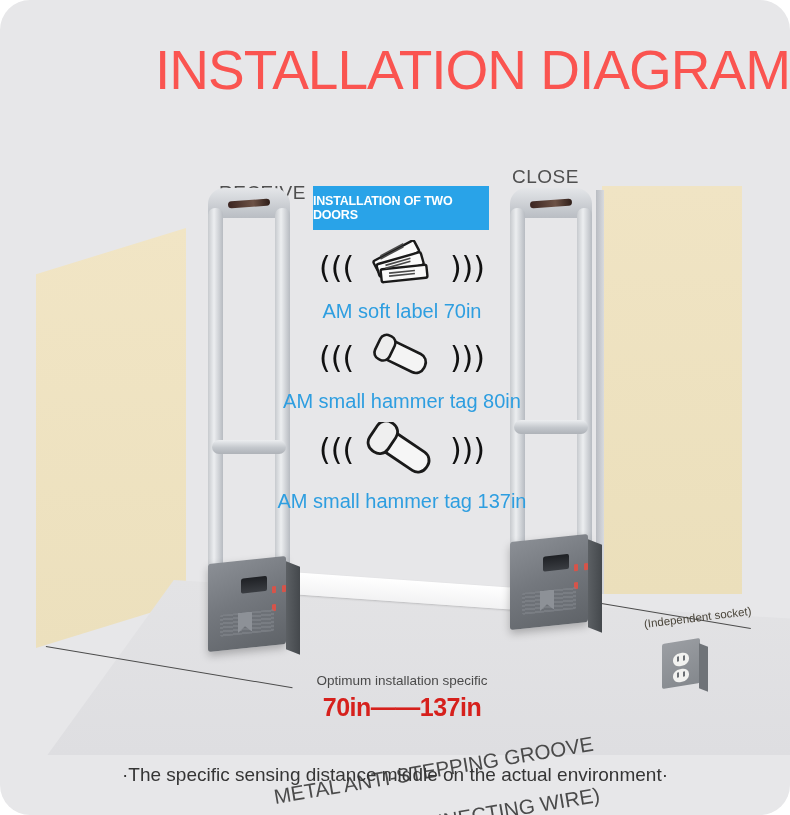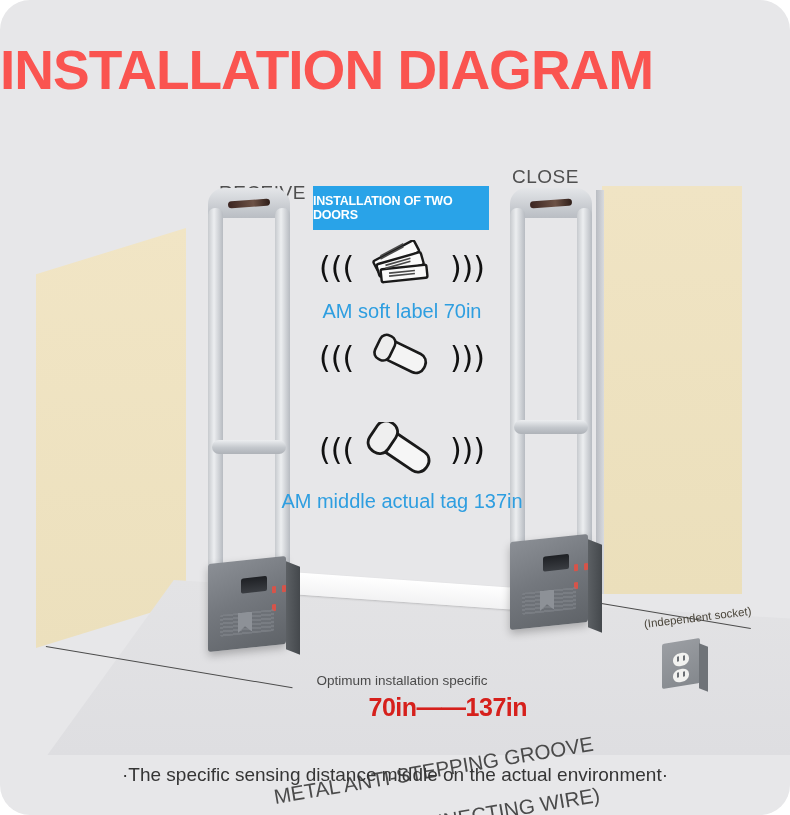--- a/index.html
+++ b/index.html
@@ -3,22 +3,22 @@
 <meta charset="utf-8">
 <style>
   html,body{margin:0;padding:0;background:#ffffff;}
   body{width:790px;height:815px;overflow:hidden;
        font-family:"Liberation Sans", sans-serif;}
 
   #card{position:absolute;left:0;top:0;width:790px;height:815px;
         background:#e7e7e9;border-radius:30px;overflow:hidden;}
 
   
-  #title{position:absolute;left:0;top:38px;width:790px;text-align:left;
-         font-size:55px;font-weight:bold;letter-spacing:-1px;
+  #title{position:absolute;left:0;top:38px;width:790px;text-align:right;
+         font-size:55px;font-weight:normal;letter-spacing:-1px;
          color:#fa5450;font-family:"Liberation Sans", sans-serif;}
   #subtitle{position:absolute;left:0;top:113px;width:790px;text-align:center;
             font-size:11.5px;color:#4a4a4a;letter-spacing:-0.2px;
             font-family:"Liberation Sans", sans-serif;}
 
   
   #scene{position:absolute;left:0;top:140px;width:790px;height:610px;}
 
   .wall-left{position:absolute;left:36px;top:88px;width:150px;height:420px;
      background:linear-gradient(180deg,#f1e5c5 0%,#ece0bd 100%);
@@ -77,21 +77,21 @@
   .tagicons{position:relative;height:58px;}
   .wave{position:absolute;top:8px;font-size:30px;color:#111;line-height:40px;
         font-family:"DejaVu Sans", sans-serif;}
   .wave.l{left:42px;}
   .wave.r{right:42px;}
   .tagcap{text-align:center;font-size:20px;color:#2e9ee0;margin-top:2px;
      font-family:"Liberation Sans", sans-serif;}
 
   .dist-title{position:absolute;left:277px;top:533px;width:250px;text-align:center;
      font-size:13.5px;color:#4a4a4a;}
-  .dist-value{position:absolute;left:277px;top:553px;width:250px;text-align:right;
+  .dist-value{position:absolute;left:277px;top:553px;width:250px;text-align:center;
      font-size:25px;font-weight:bold;color:#d6201c;letter-spacing:-0.5px;}
 
   
   #wall-text{position:absolute;left:44px;top:432px;width:165px;
      font-size:16.5px;line-height:24px;color:#3f3a30;
      font-family:"Liberation Sans", sans-serif;}
   #socket-label{position:absolute;left:644px;top:478px;font-size:11.5px;
      color:#4b463b;transform:rotate(-7deg);transform-origin:0 50%;
      white-space:nowrap;}
   #socket{position:absolute;left:662px;top:498px;width:46px;height:48px;}
@@ -200,34 +200,35 @@
       <div class="tagicons">
         <span class="wave l">(((</span>
         <span class="wave r">)))</span>
         <svg width="90" height="58" viewBox="0 0 90 58" style="position:absolute;left:80px;top:0;">
           <g transform="rotate(26 45 26)">
             <rect x="22" y="16" width="48" height="20" rx="9" fill="#f4f4f4" stroke="#1a1a1a" stroke-width="2.6"></rect>
             <rect x="18" y="13" width="16" height="26" rx="7" fill="#ededed" stroke="#1a1a1a" stroke-width="2.6"></rect>
           </g>
         </svg>
       </div>
+      <div class="tagcap">AM small hammer tag 80in</div>
     </div>
 
     <div class="tagrow" style="top:282px;">
       <div class="tagicons" style="height:66px;">
         <span class="wave l">(((</span>
         <span class="wave r">)))</span>
         <svg width="100" height="66" viewBox="0 0 100 66" style="position:absolute;left:76px;top:0;">
           <g transform="rotate(34 50 30)">
             <rect x="22" y="18" width="56" height="22" rx="10" fill="#f6f6f6" stroke="#1a1a1a" stroke-width="2.8"></rect>
             <rect x="14" y="12" width="22" height="34" rx="10" fill="#efefef" stroke="#1a1a1a" stroke-width="2.8"></rect>
           </g>
         </svg>
       </div>
-      <div class="tagcap">AM middle actual tag 137in</div>
+      <div class="tagcap">AM small hammer tag 137in</div>
     </div>
 
     <div class="dist-title">Optimum installation specific</div>
     <div class="dist-value">70in——137in</div>
 
 
     <div id="socket-label">(Independent socket)</div>
     <div id="socket">
       <div class="sock-face">
         <div class="outlet a">

